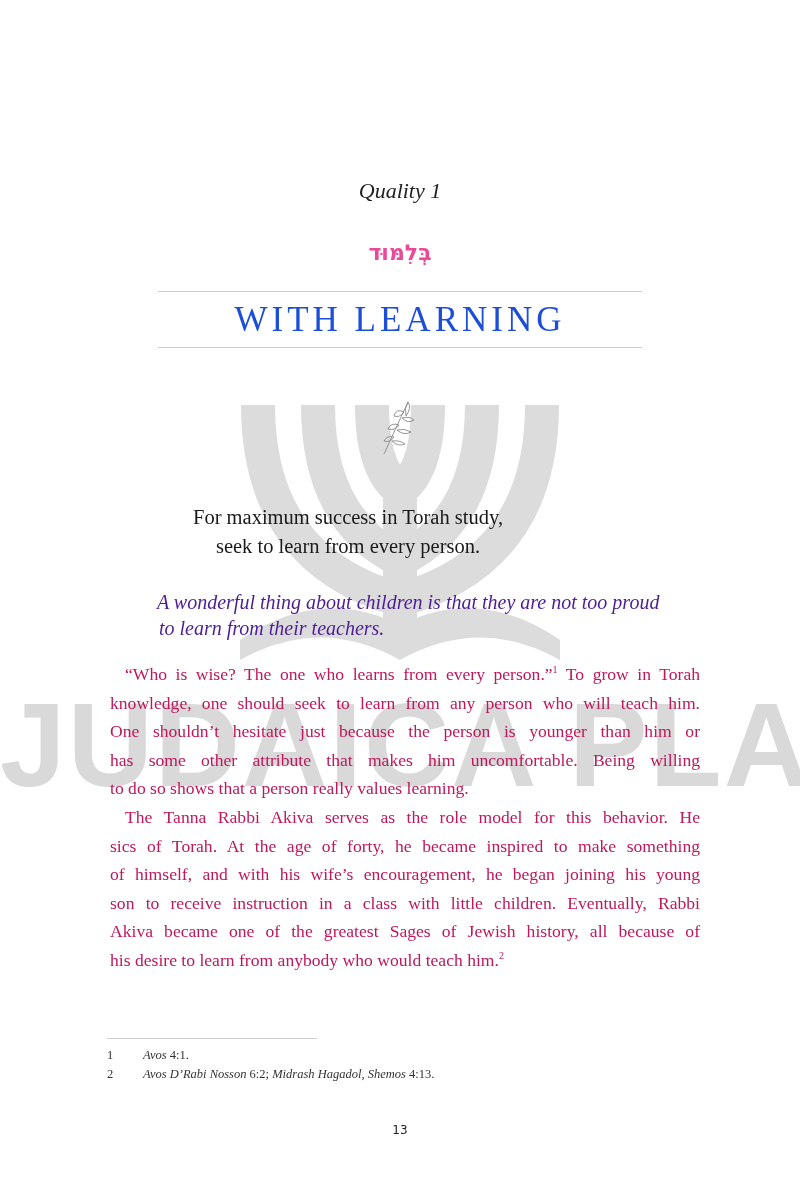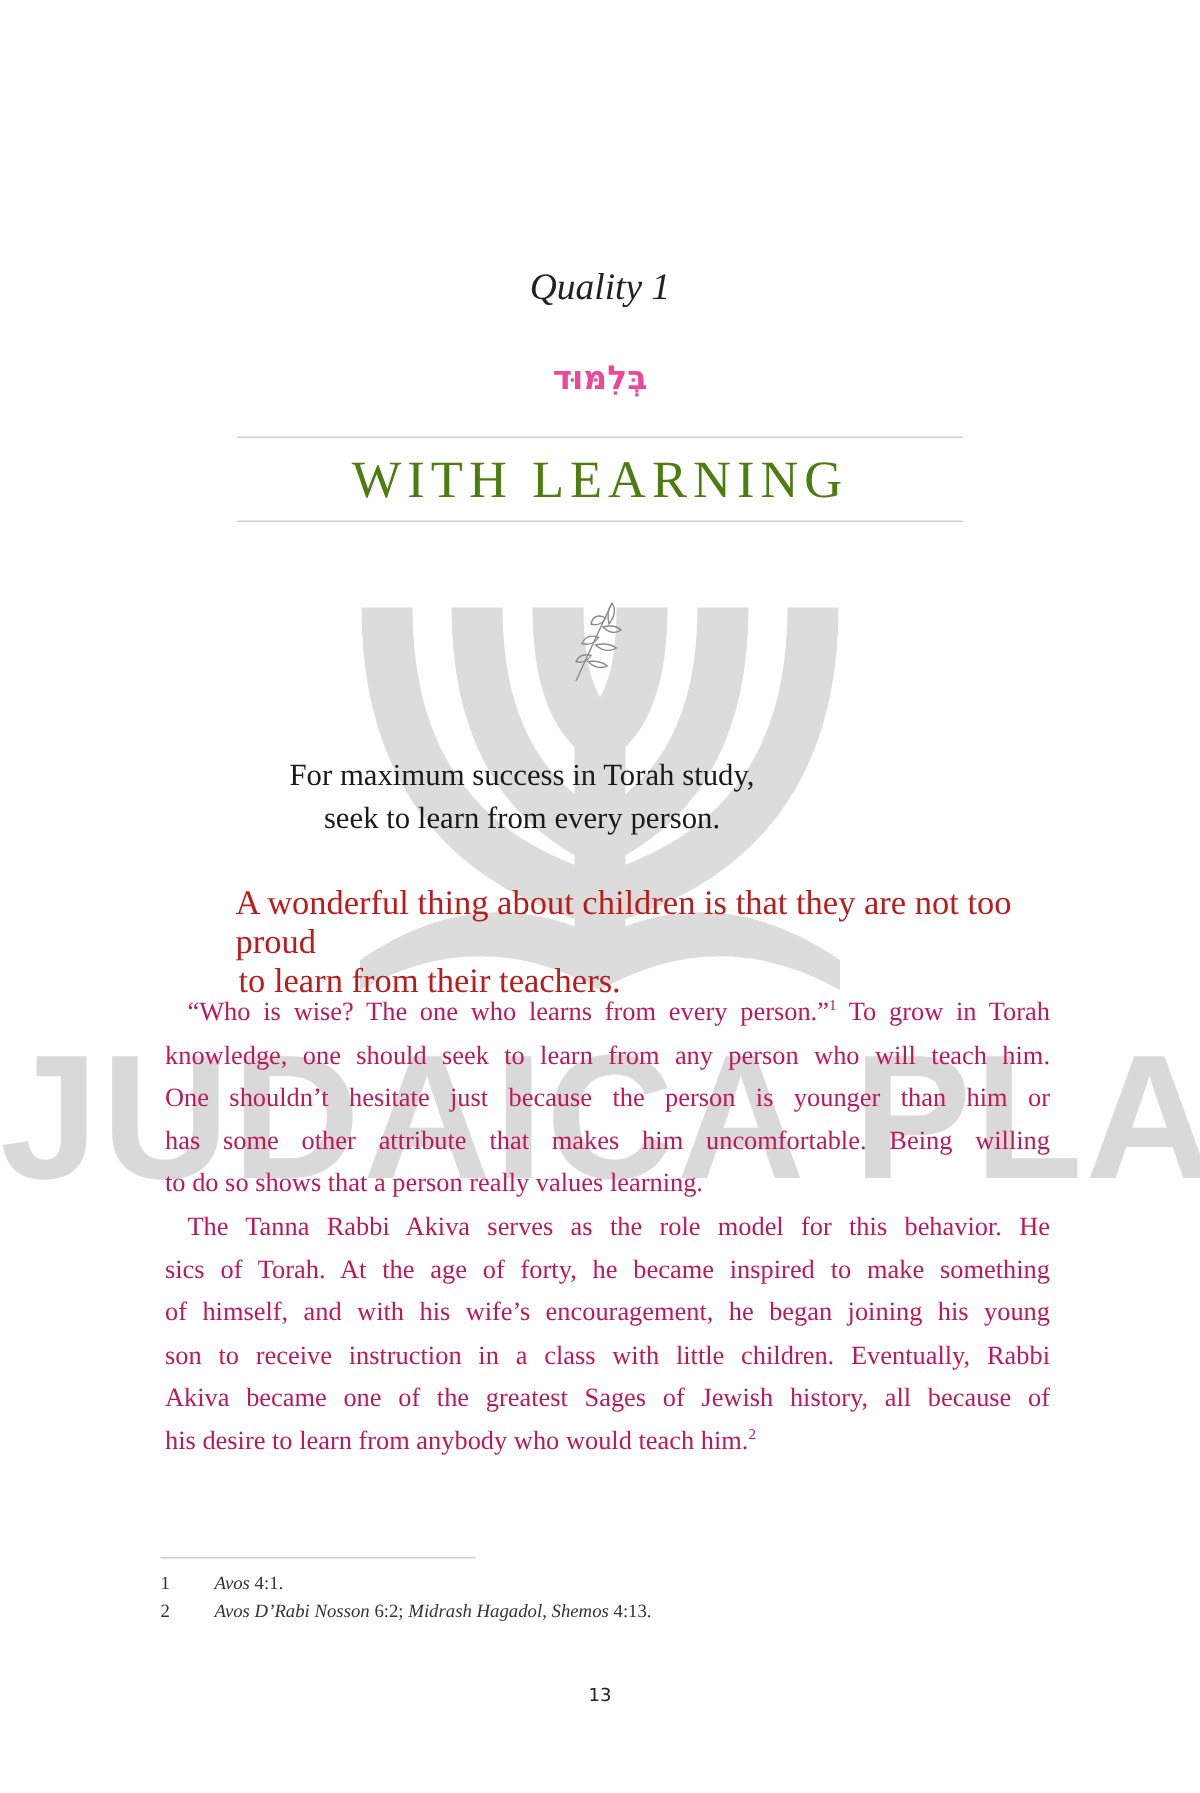--- a/index.html
+++ b/index.html
@@ -10,42 +10,42 @@
   .watermark { position: absolute; left: 0; top: 0; width: 800px; height: 1195px; pointer-events: none; z-index: 0; }
   .wm-text {
     position: absolute; left: 0; top: 690px; width: 800px; text-align: center;
     font-family: "Liberation Sans", "DejaVu Sans", sans-serif; font-weight: bold;
     font-size: 118px; letter-spacing: 2px; color: #d9d9d9; line-height: 110px;
     white-space: nowrap;
   }
   .page { position: relative; z-index: 1; }
   .quality {
     position: absolute; top: 178px; left: 0; width: 800px; text-align: center;
-    font-style: italic; font-size: 25px; color: #222;
+    font-style: italic; font-size: 22px; color: #222;
   }
   .hebrew {
     position: absolute; top: 240px; left: 0; width: 800px; text-align: center;
     font-family: "DejaVu Sans", sans-serif; font-weight: bold; font-size: 22px; color: #ec4899;
     direction: rtl;
   }
   .rule { position: absolute; left: 158px; width: 484px; height: 1px; background: #cfcfcf; }
   .rule.top { top: 291px; }
   .rule.bot { top: 347px; }
   .chapter-title {
     position: absolute; top: 300px; left: 0; width: 800px; text-align: center;
-    font-size: 35px; letter-spacing: 4px; color: #4d7c0f; font-weight: normal;
+    font-size: 35px; letter-spacing: 4px; color: #1d4ed8; font-weight: normal;
   }
   .leaf { position: absolute; left: 378px; top: 398px; width: 40px; height: 58px; }
   .summary {
     position: absolute; top: 503px; left: 0; width: 696px; text-align: center;
     font-size: 20.5px; line-height: 29px; color: #1a1a1a;
   }
   .epigraph {
     position: absolute; top: 589px; left: 157px; width: 520px;
-    font-size: 23px; line-height: 26px; color: #b91c1c;
+    font-style: italic; font-size: 20px; line-height: 26px; color: #4c1d95;
   }
   .body-text {
     position: absolute; top: 660px; left: 110px; width: 590px;
     font-size: 17.6px; line-height: 28.6px; color: #be185d;
   }
   .body-text .line { display: block; white-space: nowrap; text-align: justify; text-align-last: justify; }
   .body-text .line.last { text-align-last: left; }
   .body-text .indent { padding-left: 15px; }
   sup { font-size: 10px; line-height: 0; vertical-align: 7px; }
   .fn-rule { position: absolute; left: 107px; top: 1038px; width: 210px; height: 1px; background: #cfcfcf; }

